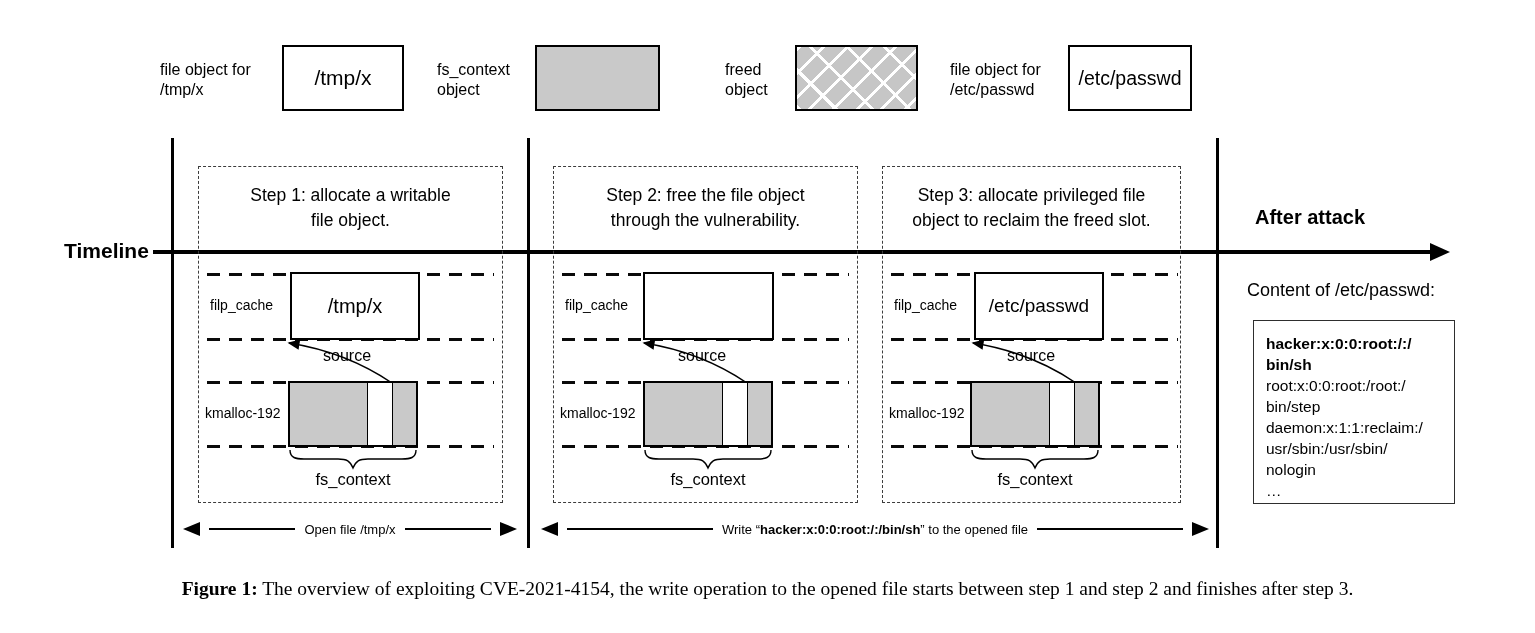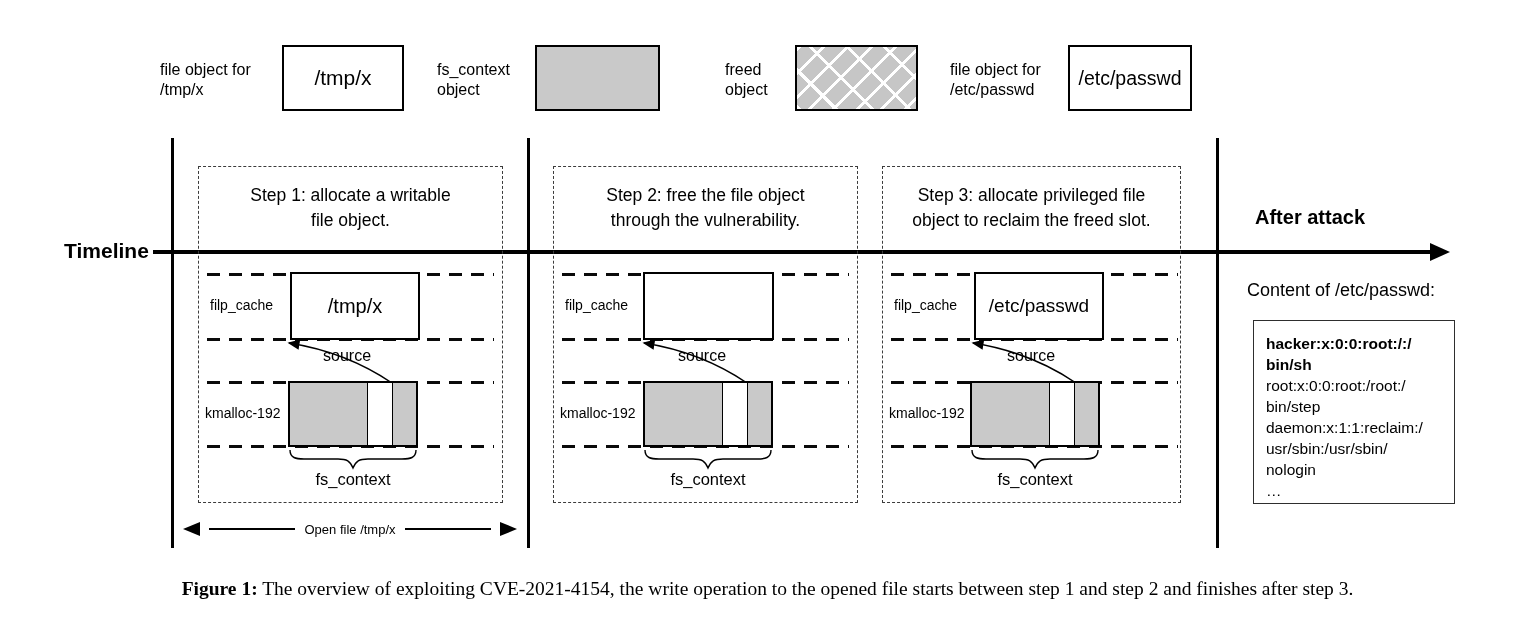--- a/index.html
+++ b/index.html
@@ -207,20 +207,27 @@
   </div>
 
   <div class="abs bottom-arrow" style="left:183px;top:519px;width:334px;">
     <div class="tri-l"></div>
     <div class="ba-line"></div>
     <span class="ba-text">Open file /tmp/x</span>
     <div class="ba-line"></div>
     <div class="tri-r"></div>
   </div>
 
+  <div class="abs bottom-arrow" style="left:541px;top:519px;width:668px;">
+    <div class="tri-l"></div>
+    <div class="ba-line"></div>
+    <span class="ba-text"><span>Write “</span><span class="pw-bold">hacker:x:0:0:root:/:/bin/sh</span><span>” to the opened file</span></span>
+    <div class="ba-line"></div>
+    <div class="tri-r"></div>
+  </div>
 
   <div class="abs after-title" style="left:1255px;top:206px;width:160px;">After attack</div>
   <div class="abs content-heading" style="left:1247px;top:280px;">Content of /etc/passwd:</div>
   <div class="abs passwd-box" style="left:1253px;top:320px;width:202px;height:184px;">
     <div class="pw-bold">hacker:x:0:0:root:/:/</div>
     <div class="pw-bold">bin/sh</div>
     <div>root:x:0:0:root:/root:/</div>
     <div>bin/step</div>
     <div>daemon:x:1:1:reclaim:/</div>
     <div>usr/sbin:/usr/sbin/</div>

